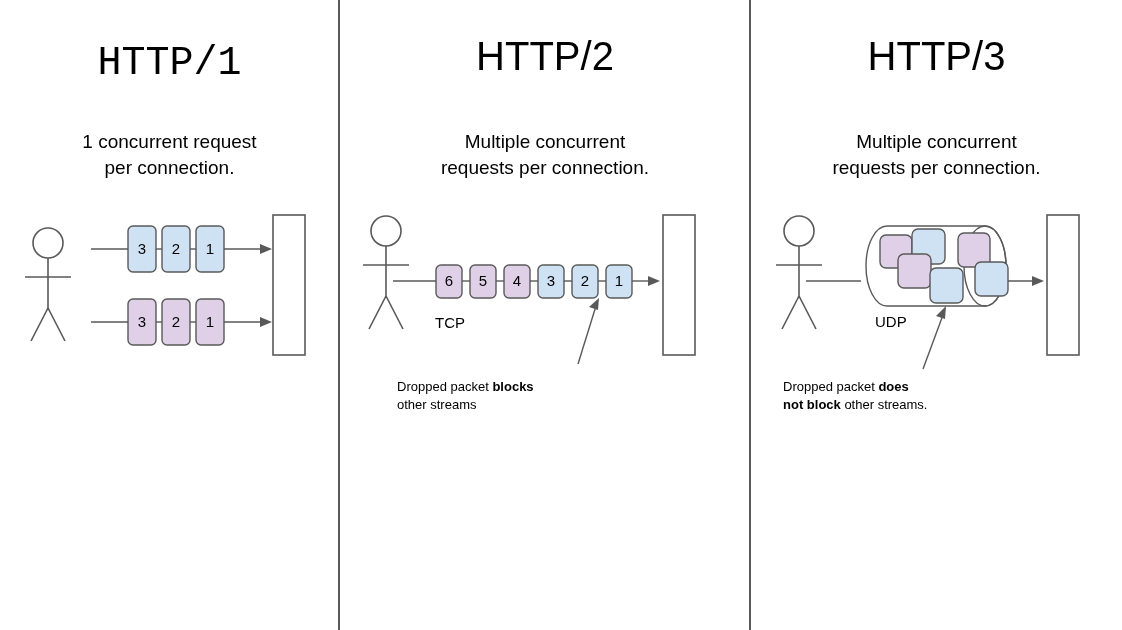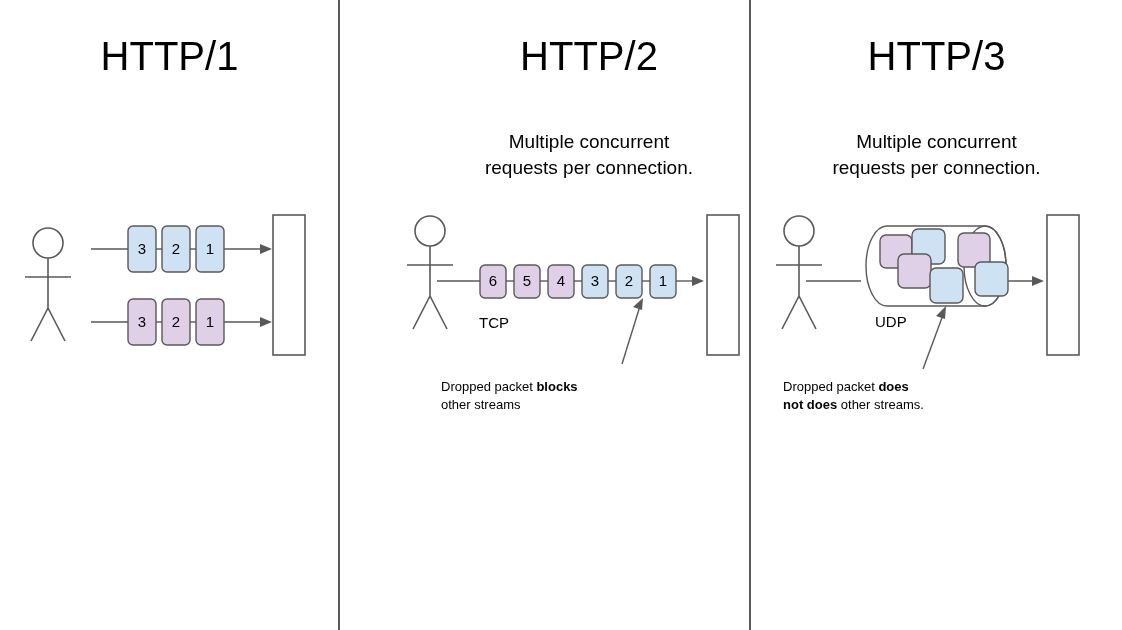--- a/index.html
+++ b/index.html
@@ -20,21 +20,21 @@
     left: 0; top: 0;
     width: 1122px;
     height: 630px;
   }
   .panel {
     position: absolute;
     top: 0;
     height: 630px;
   }
   #panel-1 { left: 0px;   width: 339px; }
-  #panel-2 { left: 340px; width: 410px; margin-left: 44px; }
+  #panel-2 { left: 340px; width: 410px; }
   #panel-3 { left: 751px; width: 371px; }
 
   .divider {
     position: absolute;
     top: 0;
     width: 2px;
     height: 630px;
     background: #595959;
   }
   #divider-1 { left: 338px; }
@@ -44,21 +44,21 @@
     position: absolute;
     left: 0;
     width: 100%;
     text-align: center;
     font-size: 40px;
     font-weight: 400;
     letter-spacing: 0px;
     line-height: 1;
     white-space: nowrap;
   }
-  #panel-1 .panel-title { top: 36px; }
+  #panel-1 .panel-title { top: 44px; font-family: Liberation Mono, monospace; }
   #panel-2 .panel-title { top: 36px; }
   #panel-3 .panel-title { top: 36px; }
 
   .panel-caption {
     position: absolute;
     left: 0;
     width: 100%;
     text-align: center;
     font-size: 19px;
     line-height: 1.35;
@@ -100,20 +100,21 @@
 </head>
 <body>
 
 <div id="stage">
 
   <div class="divider" id="divider-1"></div>
   <div class="divider" id="divider-2"></div>
 
   <div class="panel" id="panel-1">
     <div class="panel-title">HTTP/1</div>
+    <div class="panel-caption">1 concurrent request<br>per connection.</div>
 
     <svg class="layer" width="339" height="630" viewBox="0 0 339 630">
 
       <g>
         <circle cx="48" cy="243" r="15" class="stroke-dark" stroke-width="1.6"></circle>
         <line x1="48" y1="258" x2="48" y2="310" class="stroke-dark" stroke-width="1.6"></line>
         <line x1="25" y1="277" x2="71" y2="277" class="stroke-dark" stroke-width="1.6"></line>
         <line x1="48" y1="308" x2="31" y2="341" class="stroke-dark" stroke-width="1.6"></line>
         <line x1="48" y1="308" x2="65" y2="341" class="stroke-dark" stroke-width="1.6"></line>
       </g>
@@ -273,16 +274,16 @@
       </g>
 
       <text class="proto-label" x="124" y="327">UDP</text>
 
       <g>
         <line x1="172" y1="369" x2="192" y2="315" class="stroke-dark" stroke-width="1.4"></line>
         <polygon points="195,306 185,316 194,319" fill="#595959"></polygon>
       </g>
     </svg>
 
-    <div class="note" style="left:32px; top:378px; width:310px;">Dropped packet <b>does</b><br><b>not does</b> other streams.</div>
+    <div class="note" style="left:32px; top:378px; width:310px;">Dropped packet <b>does</b><br><b>not block</b> other streams.</div>
   </div>
 
 </div>
 
 </body></html>

